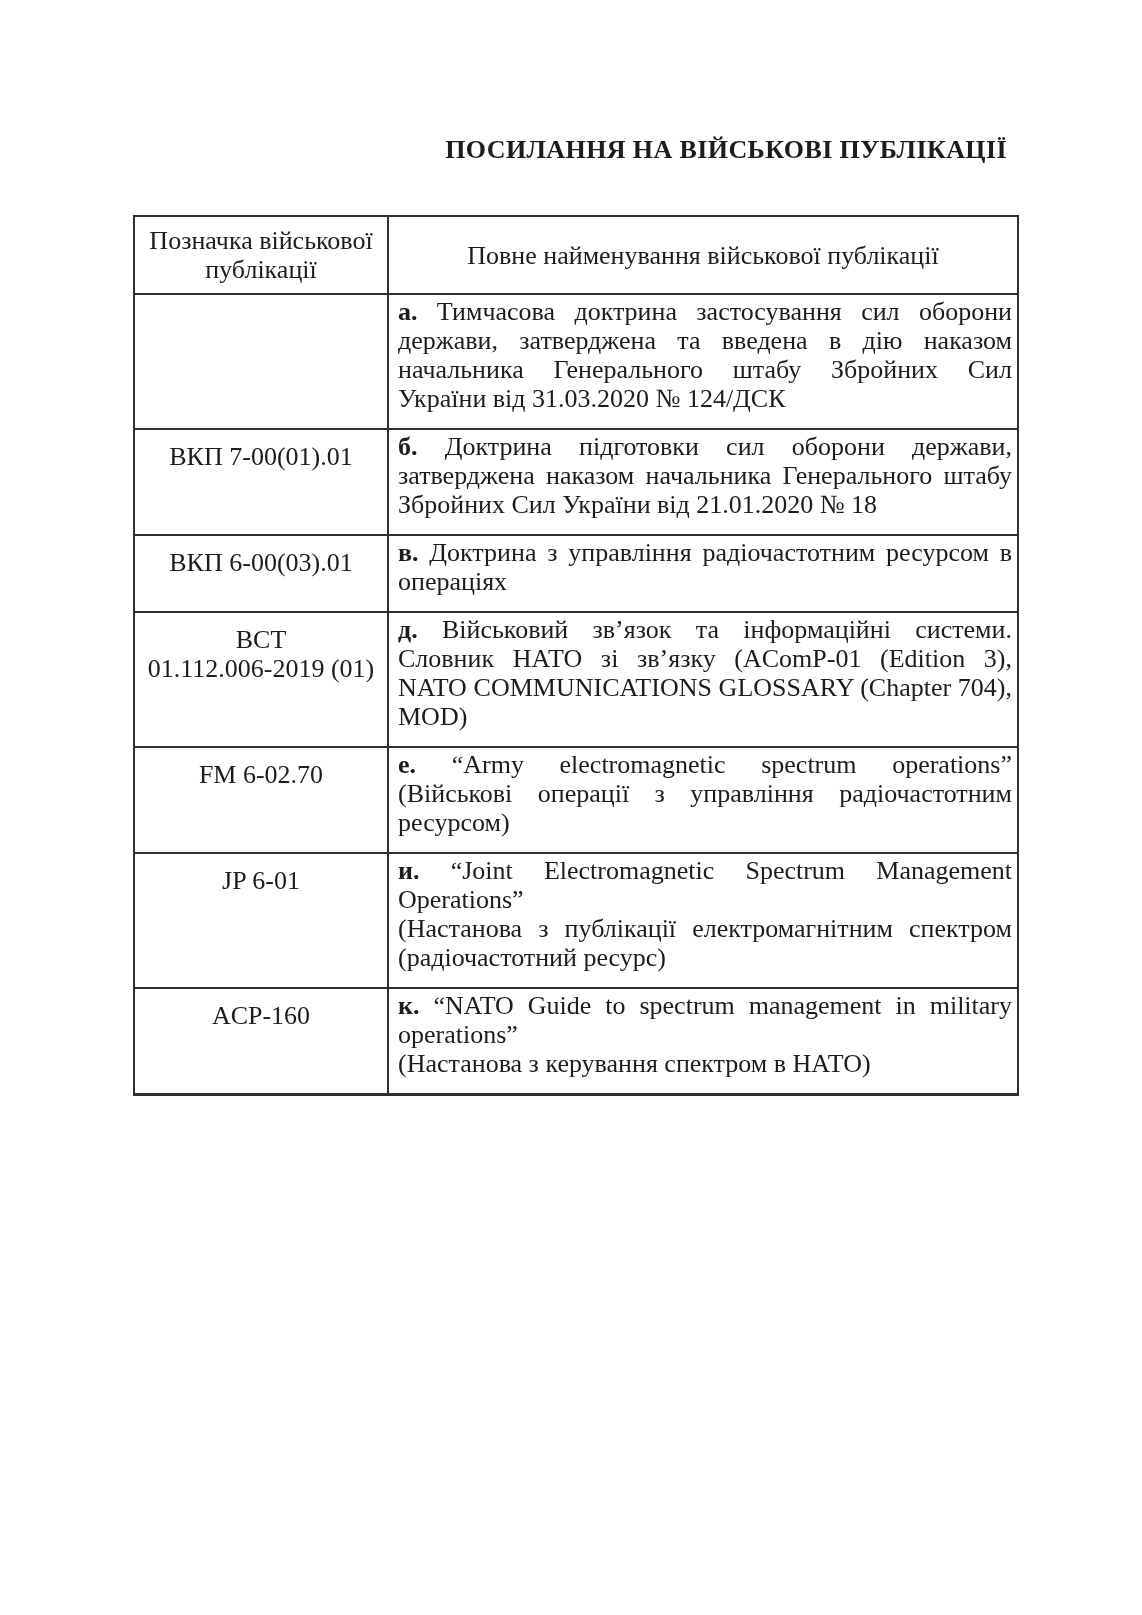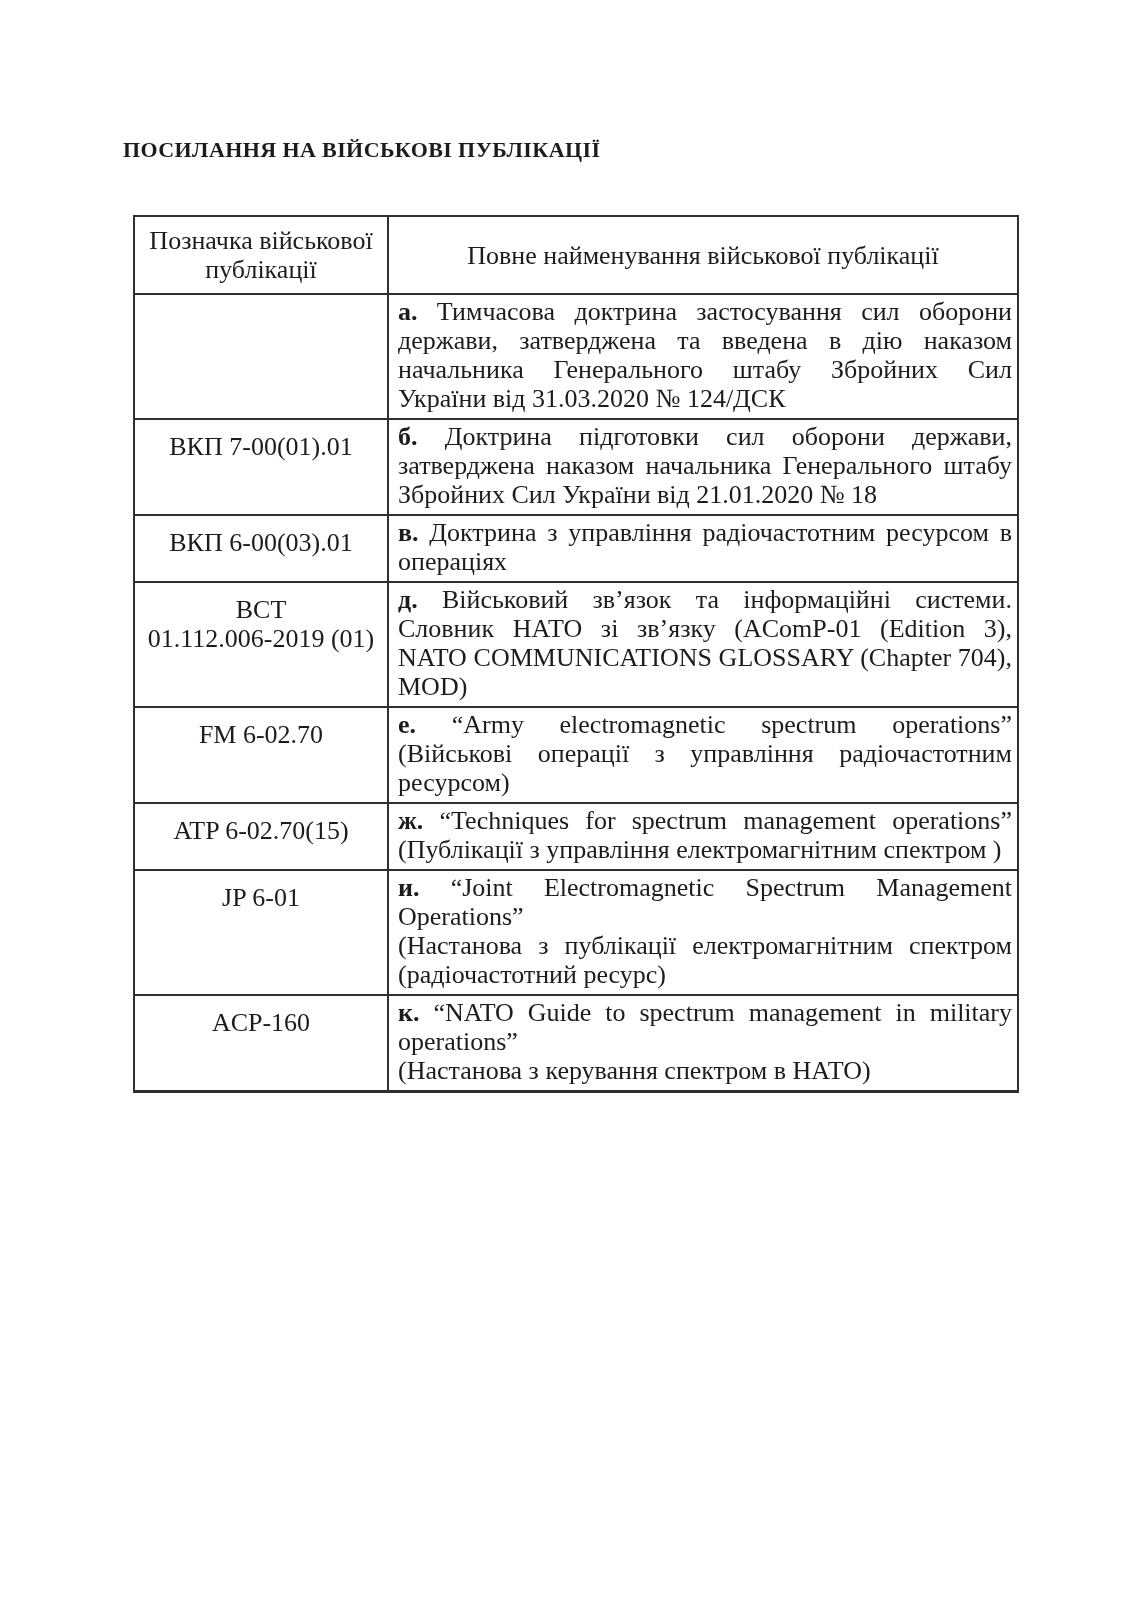--- a/index.html
+++ b/index.html
@@ -5,23 +5,23 @@
   * { box-sizing: border-box; }
   html, body { margin: 0; padding: 0; background: #ffffff; }
   body {
     width: 1142px; height: 1615px;
     font-family: "Liberation Serif", serif;
     color: #1c1c1c;
     overflow: hidden;
   }
   .page { padding-top: 134px; }
   .doc-title {
-    text-align: left;
+    text-align: right;
     font-weight: bold;
-    font-size: 22px;
+    font-size: 26px;
     line-height: 32px;
     letter-spacing: 0.4px;
     width: 884px;
     margin-left: 123px;
   }
   .content { margin: 49px 8px 0 133px; width: 884px; }
   table.pub-table {
     border-collapse: collapse;
     table-layout: fixed;
     width: 884px;
@@ -41,21 +41,21 @@
     height: 78px;
     vertical-align: middle;
     text-align: center;
     padding: 2px 8px;
   }
   td.designation {
     text-align: center;
     padding: 12px 4px;
     white-space: pre-line;
   }
-  td.description { padding: 2px 5px 5px 9px; }
+  td.description { padding: 2px 5px 15px 9px; }
   .seg { text-align: justify; }
   .seg.stretch { text-align-last: justify; }
   b.letter { font-weight: bold; }
 </style>
 </head>
 <body>
 
 <div class="page">
   <div class="doc-title">ПОСИЛАННЯ НА ВІЙСЬКОВІ ПУБЛІКАЦІЇ</div>
 
@@ -105,27 +105,20 @@
   </tr>
 
   <tr>
     <td class="designation">FM 6-02.70</td>
     <td class="description">
               <div class="seg stretch"><b class="letter">е.</b> “Army electromagnetic spectrum operations”</div>
               <div class="seg">(Військові операції з управління радіочастотним ресурсом)</div>
             </td>
   </tr>
 
-  <tr>
-    <td class="designation">ATP 6-02.70(15)</td>
-    <td class="description">
-              <div class="seg stretch"><b class="letter">ж.</b> “Techniques for spectrum management operations”</div>
-              <div class="seg">(Публікації з управління електромагнітним спектром )</div>
-            </td>
-  </tr>
 
   <tr>
     <td class="designation">JP 6-01</td>
     <td class="description">
               <div class="seg"><b class="letter">и.</b> “Joint Electromagnetic Spectrum Management Operations”</div>
               <div class="seg">(Настанова з публікації електромагнітним спектром (радіочастотний ресурс)</div>
             </td>
   </tr>
 
   <tr>

